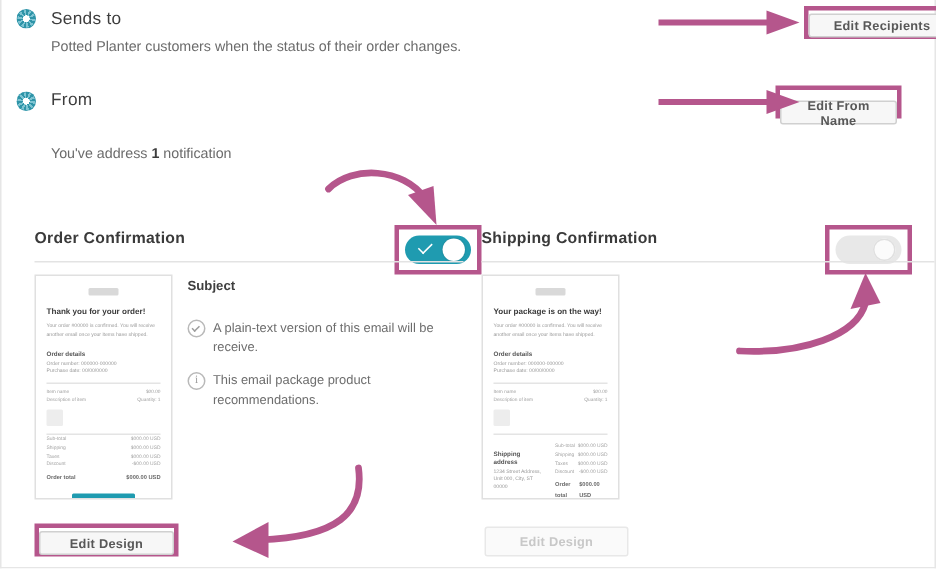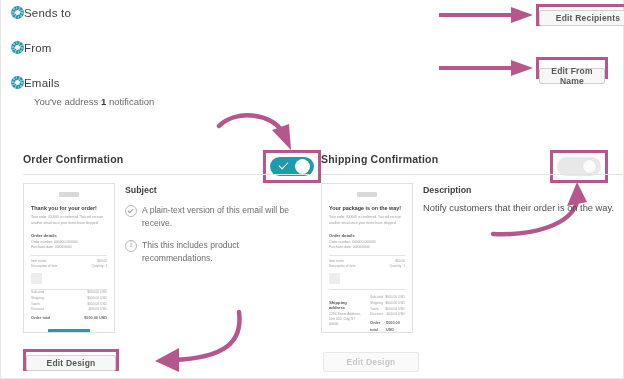--- a/index.html
+++ b/index.html
@@ -16,42 +16,42 @@
     background:#fff;
     border-left:1px solid #e6e6e6;
     border-right:1px solid #e6e6e6;
     border-bottom:1px solid #e6e6e6;
     box-sizing:border-box;
   }
 
   
   .settings{position:absolute;left:10px;top:6px;width:430px;}
   .srow{margin-bottom:14px;}
-  .srow-head{display:flex;align-items:center;}
+  .srow-head{display:flex;align-items:center;gap:10px;}
   .gear-ico{
     width:13px;height:13px;flex:0 0 13px;border-radius:50%;
     background:
       radial-gradient(circle at 50% 50%, #ffffff 0 2.2px, rgba(0,0,0,0) 2.3px),
       repeating-conic-gradient(#2e94a8 0 18deg, #7ec4d2 18deg 36deg);
     box-shadow:0 0 0 .5px #2e94a8 inset;
   }
   .srow-title{font-size:11.5px;color:#3d3d3d;letter-spacing:.2px;}
   .srow-sub{margin:6px 0 0 23px;font-size:9.5px;color:#6b6b6b;line-height:1.45;}
   .srow-sub b{font-weight:bold;color:#3d3d3d;}
 
   
   .btn{
     display:inline-flex;align-items:center;justify-content:center;
     border:1px solid #d0d0d0;background:#f7f7f7;color:#585858;
     font-size:8.5px;font-weight:bold;letter-spacing:.2px;
     border-radius:2px;box-sizing:border-box;
   }
   .hl{ border:3px solid #b5568c; box-sizing:border-box; }
   #btn-recipients-wrap{position:absolute;left:535px;top:4px;width:104px;height:22px;}
-  #btn-fromname-wrap{position:absolute;left:535px;top:57px;width:72px;height:22px;}
+  #btn-fromname-wrap{position:absolute;left:516px;top:57px;width:84px;height:22px;}
   .btn-fill{width:100%;height:100%;}
 
   
   .ann{position:absolute;pointer-events:none;}
   .ann svg{display:block;overflow:visible;}
 
   
   .cards{position:absolute;left:22px;top:146px;right:8px;}
   .card{position:absolute;top:0;}
   .card-a{left:0;width:286px;}
@@ -103,21 +103,21 @@
   .pv-tot{display:flex;justify-content:space-between;font-size:3.3px;color:#a3a3a3;line-height:1.75;}
   .pv-tot.bold{font-weight:bold;color:#6a6a6a;font-size:3.8px;margin-top:2px;}
   .pv-btn{
     margin:7px auto 0;width:42px;height:10px;background:#1f9bb0;border-radius:1px;
     color:#fff;font-size:3.6px;display:flex;align-items:center;justify-content:center;
   }
   .pv-cols{display:flex;gap:6px;margin-top:5px;}
   .pv-col{flex:1;}
 
   .details{flex:1;padding-top:2px;}
-  .d-label{font-size:8.8px;font-weight:bold;color:#3f3f3f;margin-bottom:7px;}
+  .d-label{font-size:8.8px;font-weight:bold;color:#3f3f3f;margin-bottom:17px;}
   .d-val{font-size:9.3px;color:#4e4e4e;line-height:1.45;}
   .d-edit{font-size:7.5px;color:#8a8a8a;text-decoration:underline;margin-left:5px;}
   .note{display:flex;gap:5px;margin-top:9px;font-size:8.6px;color:#6d6d6d;line-height:1.5;}
   .note-ico{
     flex:0 0 10px;width:10px;height:10px;border-radius:50%;
     border:1px solid #b9b9b9;position:relative;margin-top:1px;
   }
   .note-ico.check::after{
     content:"";position:absolute;left:2px;top:3.2px;width:4px;height:2px;
     border-left:1px solid #9c9c9c;border-bottom:1px solid #9c9c9c;transform:rotate(-45deg);
@@ -137,34 +137,31 @@
 
 <div class="page">
 
   <div class="settings">
 
     <div class="srow">
       <div class="srow-head">
         <span class="gear-ico"></span>
         <span class="srow-title">Sends to</span>
       </div>
+      <div class="srow-sub">Potted Planter customers when the status of their order changes.</div>
     </div>
 
     <div class="srow" style="margin-top:22px;">
       <div class="srow-head">
         <span class="gear-ico"></span>
         <span class="srow-title">From</span>
       </div>
     </div>
 
     <div class="srow" style="margin-top:22px;">
-      <div class="srow-head">
-        <span class="gear-ico"></span>
-        <span class="srow-title">Emails</span>
-      </div>
       <div class="srow-sub"><span>You've address </span><b>1</b><span> notification</span></div>
     </div>
   </div>
 
   <div id="btn-recipients-wrap" class="hl">
     <button class="btn btn-fill">Edit Recipients</button>
   </div>
   <div id="btn-fromname-wrap" class="hl">
     <button class="btn btn-fill">Edit From Name</button>
   </div>
@@ -266,21 +263,21 @@
         </div>
 
         <div class="details">
           <div class="d-label">Subject</div>
           <div class="note">
             <span class="note-ico check"></span>
             <span>A plain-text version of this email will be receive.</span>
           </div>
           <div class="note">
             <span class="note-ico info"></span>
-            <span>This this includes product recommendations.</span>
+            <span>This email package product recommendations.</span>
           </div>
         </div>
       </div>
     </div>
 
     <div class="card card-b">
       <div class="card-head">
         <span class="card-title">Shipping Confirmation</span>
       </div>
       <div class="card-rule"></div>
@@ -327,24 +324,20 @@
                 <span>-$00.00 USD</span>
               </div>
               <div class="pv-tot bold">
                 <span>Order total</span>
                 <span>$000.00 USD</span>
               </div>
             </div>
           </div>
         </div>
 
-        <div class="details">
-          <div class="d-label">Description</div>
-          <div class="d-val">Notify customers that their order is on the way.</div>
-        </div>
       </div>
     </div>
   </div>
 
   <div id="btn-design-a-wrap" class="hl">
     <button class="btn btn-fill">Edit Design</button>
   </div>
   <div id="btn-design-b-wrap">
     <button class="btn btn-fill disabled">Edit Design</button>
   </div>

